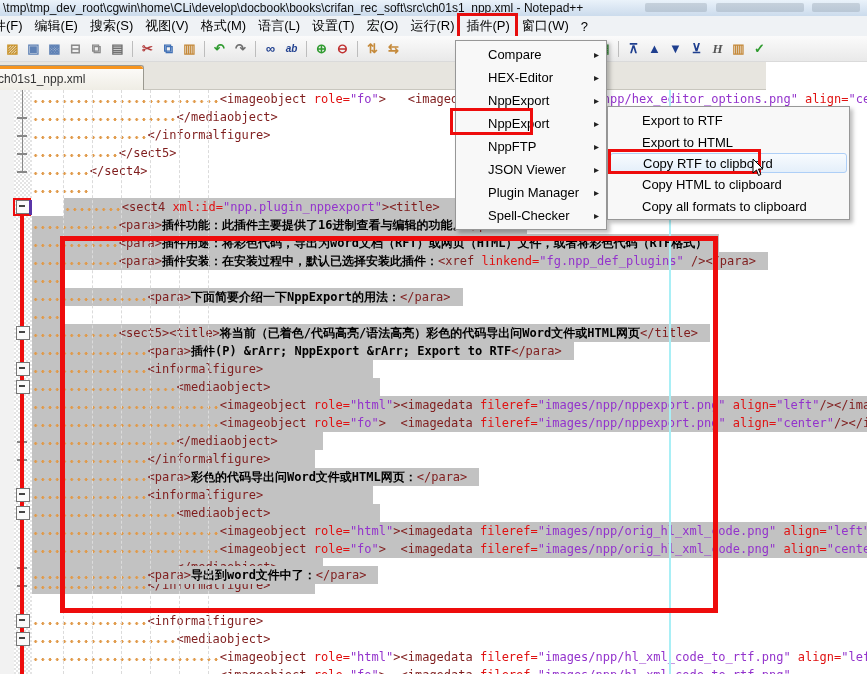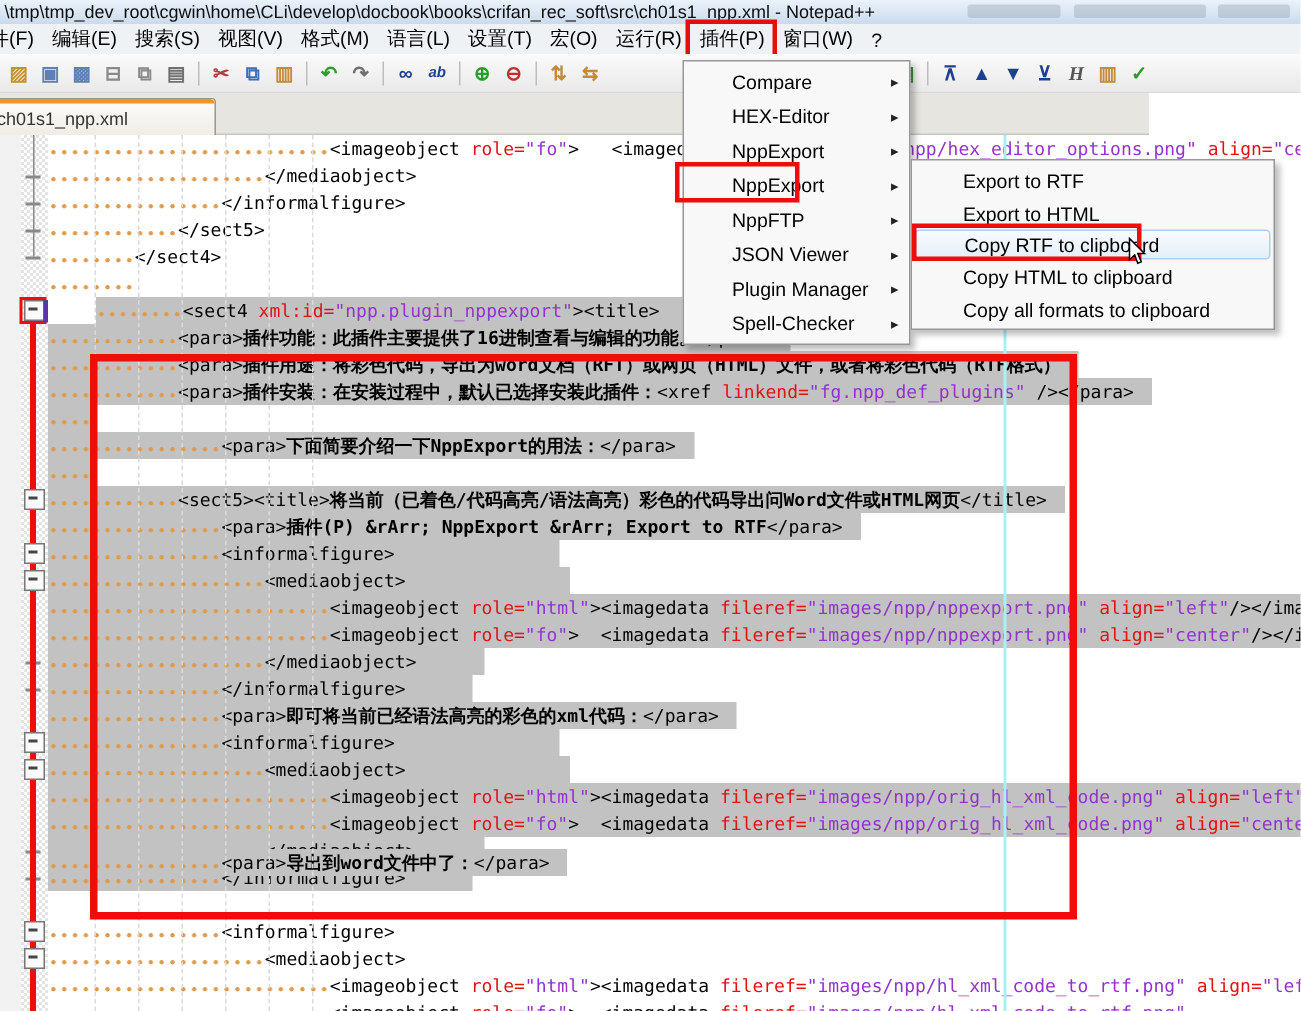--- a/index.html
+++ b/index.html
@@ -36,21 +36,21 @@
   .margin-a{position:absolute;left:0;top:0;width:14px;height:584px;background:#F2F2F2}
   .margin-b{position:absolute;left:14px;top:0;width:18px;height:584px;background-color:#fff;
       background-image:linear-gradient(45deg,#E4E4E4 25%,transparent 25%,transparent 75%,#E4E4E4 75%),
                        linear-gradient(45deg,#E4E4E4 25%,transparent 25%,transparent 75%,#E4E4E4 75%);
       background-size:4px 4px;background-position:0 0,2px 2px}
   .line{position:absolute;left:32px;height:18px;line-height:18px;z-index:2;
         font-family:"DejaVu Sans Mono","Liberation Mono",monospace;font-size:12px;white-space:pre}
   .sel{background:#C2C2C2;display:inline-block;height:18px;vertical-align:top}
   .ws{background-image:radial-gradient(circle at 3.6px 9.5px,#E09A4A 1.2px,rgba(0,0,0,0) 1.7px);
       background-size:7.23px 18px}
-  .c-t{color:#000000}.c-a{color:#E01212}.c-v{color:#9333CC}
+  .c-t{color:#7f1d1d}.c-a{color:#E01212}.c-v{color:#9333CC}
   .c-x{color:#000;font-weight:700}.c-p{color:#000}
   .guide{position:absolute;top:0;height:584px;width:0;border-left:1px dashed #DBDBDB;z-index:3}
   .fvline{position:absolute;left:22px;width:1px;background:#888;z-index:3}
   .ftick{position:absolute;left:17px;width:10px;height:2px;background:#888;z-index:3}
   .fbox{position:absolute;left:16px;width:12px;height:12px;border:1px solid #777;
         background:#FAFAFA;z-index:6}
   .fbox::after{content:"";position:absolute;left:2px;top:4px;width:6px;height:2px;background:#444}
   .edge-line{position:absolute;left:669px;top:0;width:2px;height:584px;background:#A9EFF6;z-index:4}
   
   .ann{position:absolute;border-style:solid;border-color:#EE0C0C;box-sizing:border-box;
@@ -192,21 +192,21 @@
       <div class="line" style="top: 198px;"><span class="sel" style="padding-right: 12px;"><span class="ws">                </span><span class="c-t">&lt;para&gt;</span><span class="c-x">下面简要介绍一下NppExport的用法：</span><span class="c-t">&lt;/para&gt;</span></span></div>
       <div class="line" style="top: 216px;"><span class="sel"><span class="ws">    </span></span></div>
       <div class="line" style="top: 234px;"><span class="sel" style="padding-right: 12px;"><span class="ws">            </span><span class="c-t">&lt;sect5&gt;&lt;title&gt;</span><span class="c-x">将当前（已着色/代码高亮/语法高亮）彩色的代码导出问Word文件或HTML网页</span><span class="c-t">&lt;/title&gt;</span></span></div>
       <div class="line" style="top: 252px;"><span class="sel" style="padding-right: 12px;"><span class="ws">                </span><span class="c-t">&lt;para&gt;</span><span class="c-x">插件(P) &amp;rArr; NppExport &amp;rArr; Export to RTF</span><span class="c-t">&lt;/para&gt;</span></span></div>
       <div class="line" style="top: 270px;"><span class="sel" style="padding-right: 110px;"><span class="ws">                </span><span class="c-t">&lt;informalfigure&gt;</span></span></div>
       <div class="line" style="top: 288px;"><span class="sel" style="padding-right: 110px;"><span class="ws">                    </span><span class="c-t">&lt;mediaobject&gt;</span></span></div>
       <div class="line" style="top: 306px;"><span class="sel"><span class="ws">                          </span><span class="c-t">&lt;imageobject </span><span class="c-a">role=</span><span class="c-v">"html"</span><span class="c-t">&gt;&lt;imagedata </span><span class="c-a">fileref=</span><span class="c-v">"images/npp/nppexport.png"</span><span class="c-a"> align=</span><span class="c-v">"left"</span><span class="c-t">/&gt;&lt;/imageobject&gt;</span></span></div>
       <div class="line" style="top: 324px;"><span class="sel"><span class="ws">                          </span><span class="c-t">&lt;imageobject </span><span class="c-a">role=</span><span class="c-v">"fo"</span><span class="c-t">&gt;</span><span class="c-p">  </span><span class="c-t">&lt;imagedata </span><span class="c-a">fileref=</span><span class="c-v">"images/npp/nppexport.png"</span><span class="c-a"> align=</span><span class="c-v">"center"</span><span class="c-t">/&gt;&lt;/imageobject&gt;</span></span></div>
       <div class="line" style="top: 342px;"><span class="sel" style="padding-right: 45px;"><span class="ws">                    </span><span class="c-t">&lt;/mediaobject&gt;</span></span></div>
       <div class="line" style="top: 360px;"><span class="sel" style="padding-right: 45px;"><span class="ws">                </span><span class="c-t">&lt;/informalfigure&gt;</span></span></div>
-      <div class="line" style="top: 378px;"><span class="sel" style="padding-right: 12px;"><span class="ws">                </span><span class="c-t">&lt;para&gt;</span><span class="c-x">即可将当前已经语法高亮的彩色的xml代码：</span><span class="c-t">&lt;/para&gt;</span></span></div>
+      <div class="line" style="top: 378px;"><span class="sel" style="padding-right: 12px;"><span class="ws">                </span><span class="c-t">&lt;para&gt;</span><span class="c-x">彩色的代码导出问Word文件或HTML网页：</span><span class="c-t">&lt;/para&gt;</span></span></div>
       <div class="line" style="top: 396px;"><span class="sel" style="padding-right: 110px;"><span class="ws">                </span><span class="c-t">&lt;informalfigure&gt;</span></span></div>
       <div class="line" style="top: 414px;"><span class="sel" style="padding-right: 110px;"><span class="ws">                    </span><span class="c-t">&lt;mediaobject&gt;</span></span></div>
       <div class="line" style="top: 432px;"><span class="sel"><span class="ws">                          </span><span class="c-t">&lt;imageobject </span><span class="c-a">role=</span><span class="c-v">"html"</span><span class="c-t">&gt;&lt;imagedata </span><span class="c-a">fileref=</span><span class="c-v">"images/npp/orig_hl_xml_code.png"</span><span class="c-a"> align=</span><span class="c-v">"left"</span></span></div>
       <div class="line" style="top: 450px;"><span class="sel"><span class="ws">                          </span><span class="c-t">&lt;imageobject </span><span class="c-a">role=</span><span class="c-v">"fo"</span><span class="c-t">&gt;</span><span class="c-p">  </span><span class="c-t">&lt;imagedata </span><span class="c-a">fileref=</span><span class="c-v">"images/npp/orig_hl_xml_code.png"</span><span class="c-a"> align=</span><span class="c-v">"center"</span></span></div>
       <div class="line" style="top: 468px;"><span class="sel" style="padding-right: 45px;"><span class="ws">                    </span><span class="c-t">&lt;/mediaobject&gt;</span></span></div>
       <div class="line" style="top: 486px;"><span class="sel" style="padding-right: 45px;"><span class="ws">                </span><span class="c-t">&lt;/informalfigure&gt;</span></span></div>
       <div class="line" style="top: 476px; text-decoration: underline;"><span class="sel" style="padding-right: 12px;"><span class="ws">                </span><span class="c-t">&lt;para&gt;</span><span class="c-x">导出到word文件中了：</span><span class="c-t">&lt;/para&gt;</span></span></div>
       <div class="line" style="top: 522px;"><span class="ws">                </span><span class="c-t">&lt;informalfigure&gt;</span></div>
       <div class="line" style="top: 540px;"><span class="ws">                    </span><span class="c-t">&lt;mediaobject&gt;</span></div>
       <div class="line" style="top: 558px;"><span class="ws">                          </span><span class="c-t">&lt;imageobject </span><span class="c-a">role=</span><span class="c-v">"html"</span><span class="c-t">&gt;&lt;imagedata </span><span class="c-a">fileref=</span><span class="c-v">"images/npp/hl_xml_code_to_rtf.png"</span><span class="c-a"> align=</span><span class="c-v">"left"</span></div>

